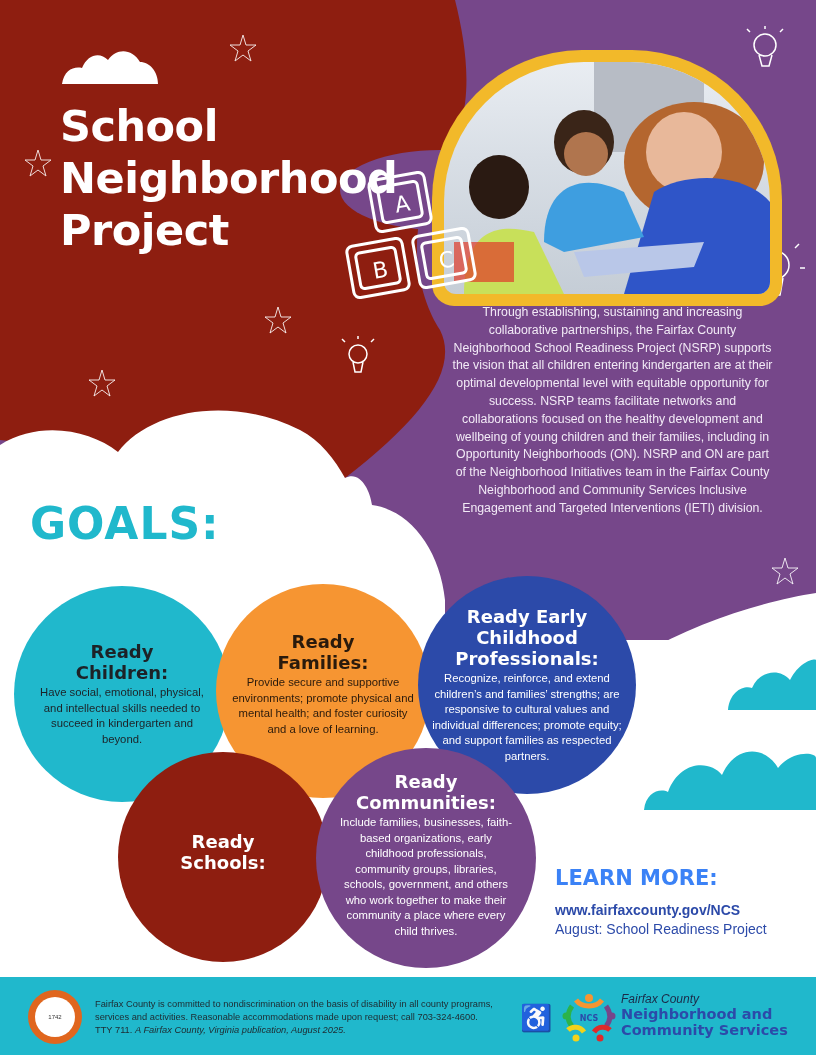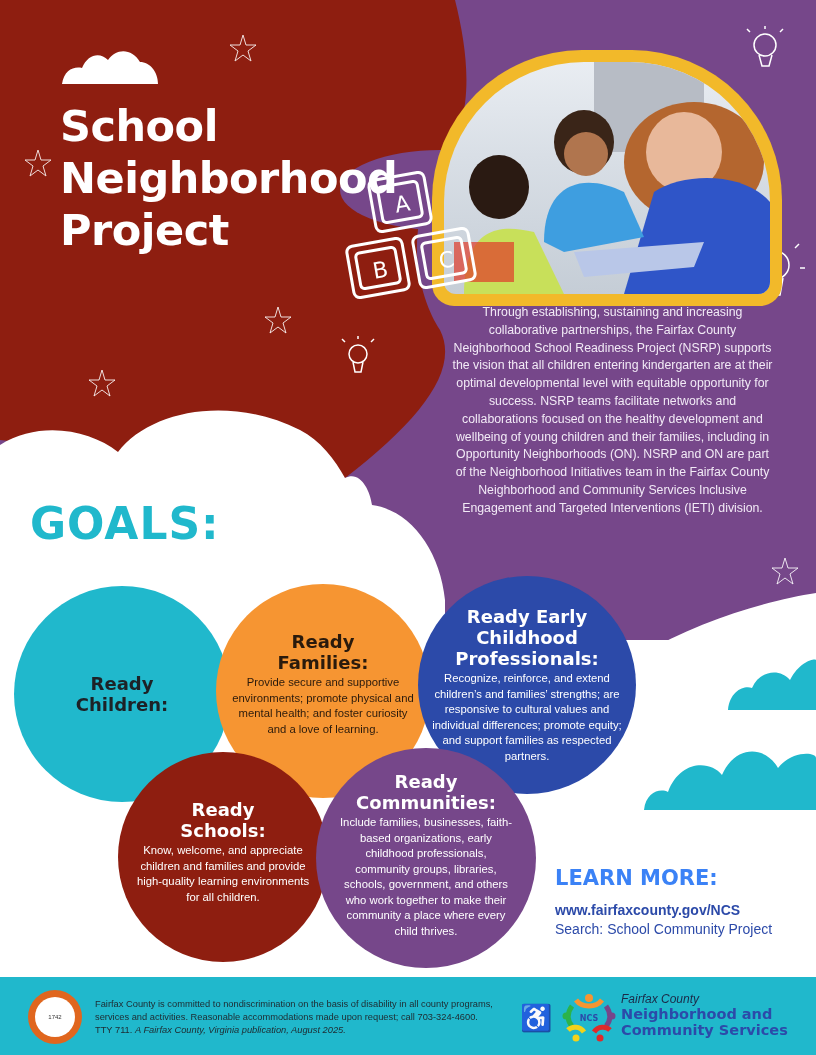--- a/index.html
+++ b/index.html
@@ -123,20 +123,21 @@
 
 <div class="abs intro">Through establishing, sustaining and increasing collaborative partnerships, the Fairfax County Neighborhood School Readiness Project (NSRP) supports the vision that all children entering kindergarten are at their optimal developmental level with equitable opportunity for success. NSRP teams facilitate networks and collaborations focused on the healthy development and wellbeing of young children and their families, including in Opportunity Neighborhoods (ON). NSRP and ON are part of the Neighborhood Initiatives team in the Fairfax County Neighborhood and Community Services Inclusive Engagement and Targeted Interventions (IETI) division.</div>
 
 <div class="abs goals">GOALS:</div>
 
 <div class="circle c-children">
   <div class="ctitle">
     <div>Ready</div>
       <div>Children:</div>
   </div>
+  <div class="cbody">Have social, emotional, physical, and intellectual skills needed to succeed in kindergarten and beyond.</div>
 </div>
 
 <div class="circle c-families">
   <div class="ctitle">
     <div>Ready</div>
       <div>Families:</div>
   </div>
   <div class="cbody">Provide secure and supportive environments; promote physical and mental health; and foster curiosity and a love of learning.</div>
 </div>
 
@@ -147,34 +148,33 @@
       <div>Professionals:</div>
   </div>
   <div class="cbody">Recognize, reinforce, and extend children’s and families’ strengths; are responsive to cultural values and individual differences; promote equity; and support families as respected partners.</div>
 </div>
 
 <div class="circle c-schools">
   <div class="ctitle">
     <div>Ready</div>
       <div>Schools:</div>
   </div>
-  <div class="cbody">Know, welcome, and appreciate children and families and provide high-quality learning environments for all children.</div>
 </div>
 
 <div class="circle c-communities">
   <div class="ctitle">
     <div>Ready</div>
       <div>Communities:</div>
   </div>
   <div class="cbody">Include families, businesses, faith-based organizations, early childhood professionals, community groups, libraries, schools, government, and others who work together to make their community a place where every child thrives.</div>
 </div>
 
 <div class="abs learn-title">LEARN MORE:</div>
 <a class="abs learn-url">www.fairfaxcounty.gov/NCS</a>
-<div class="abs learn-search">Search: School Community Project</div>
+<div class="abs learn-search">August: School Readiness Project</div>
 
 <div class="abs footer"></div>
 <div class="abs seal">
   <div class="seal-inner">1742</div>
 </div>
 <div class="abs footer-text">
   <span>Fairfax County is committed to nondiscrimination on the basis of disability in all county programs, services and activities. Reasonable accommodations made upon request; call 703-324-4600. TTY 711.</span>
   <i>A Fairfax County, Virginia publication, August 2025.</i>
 </div>
 <div class="abs wheelchair">♿</div>

